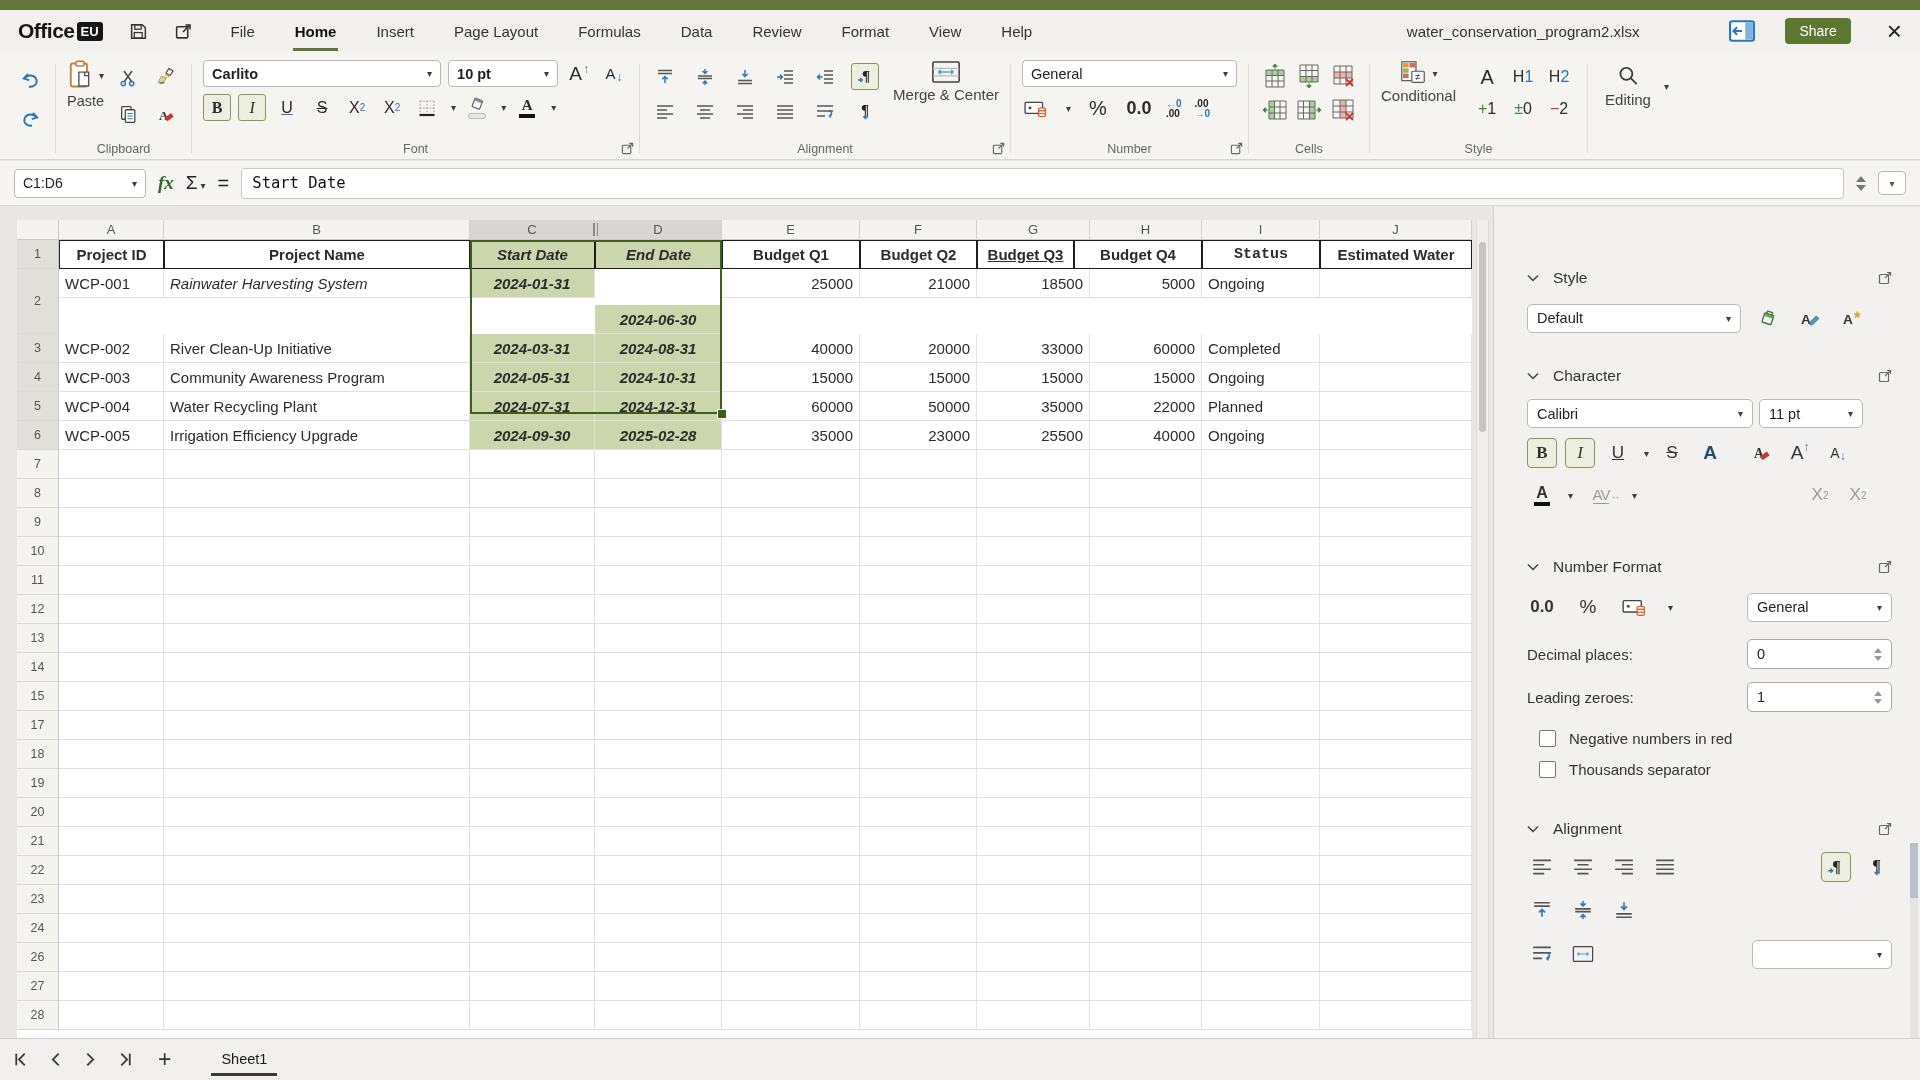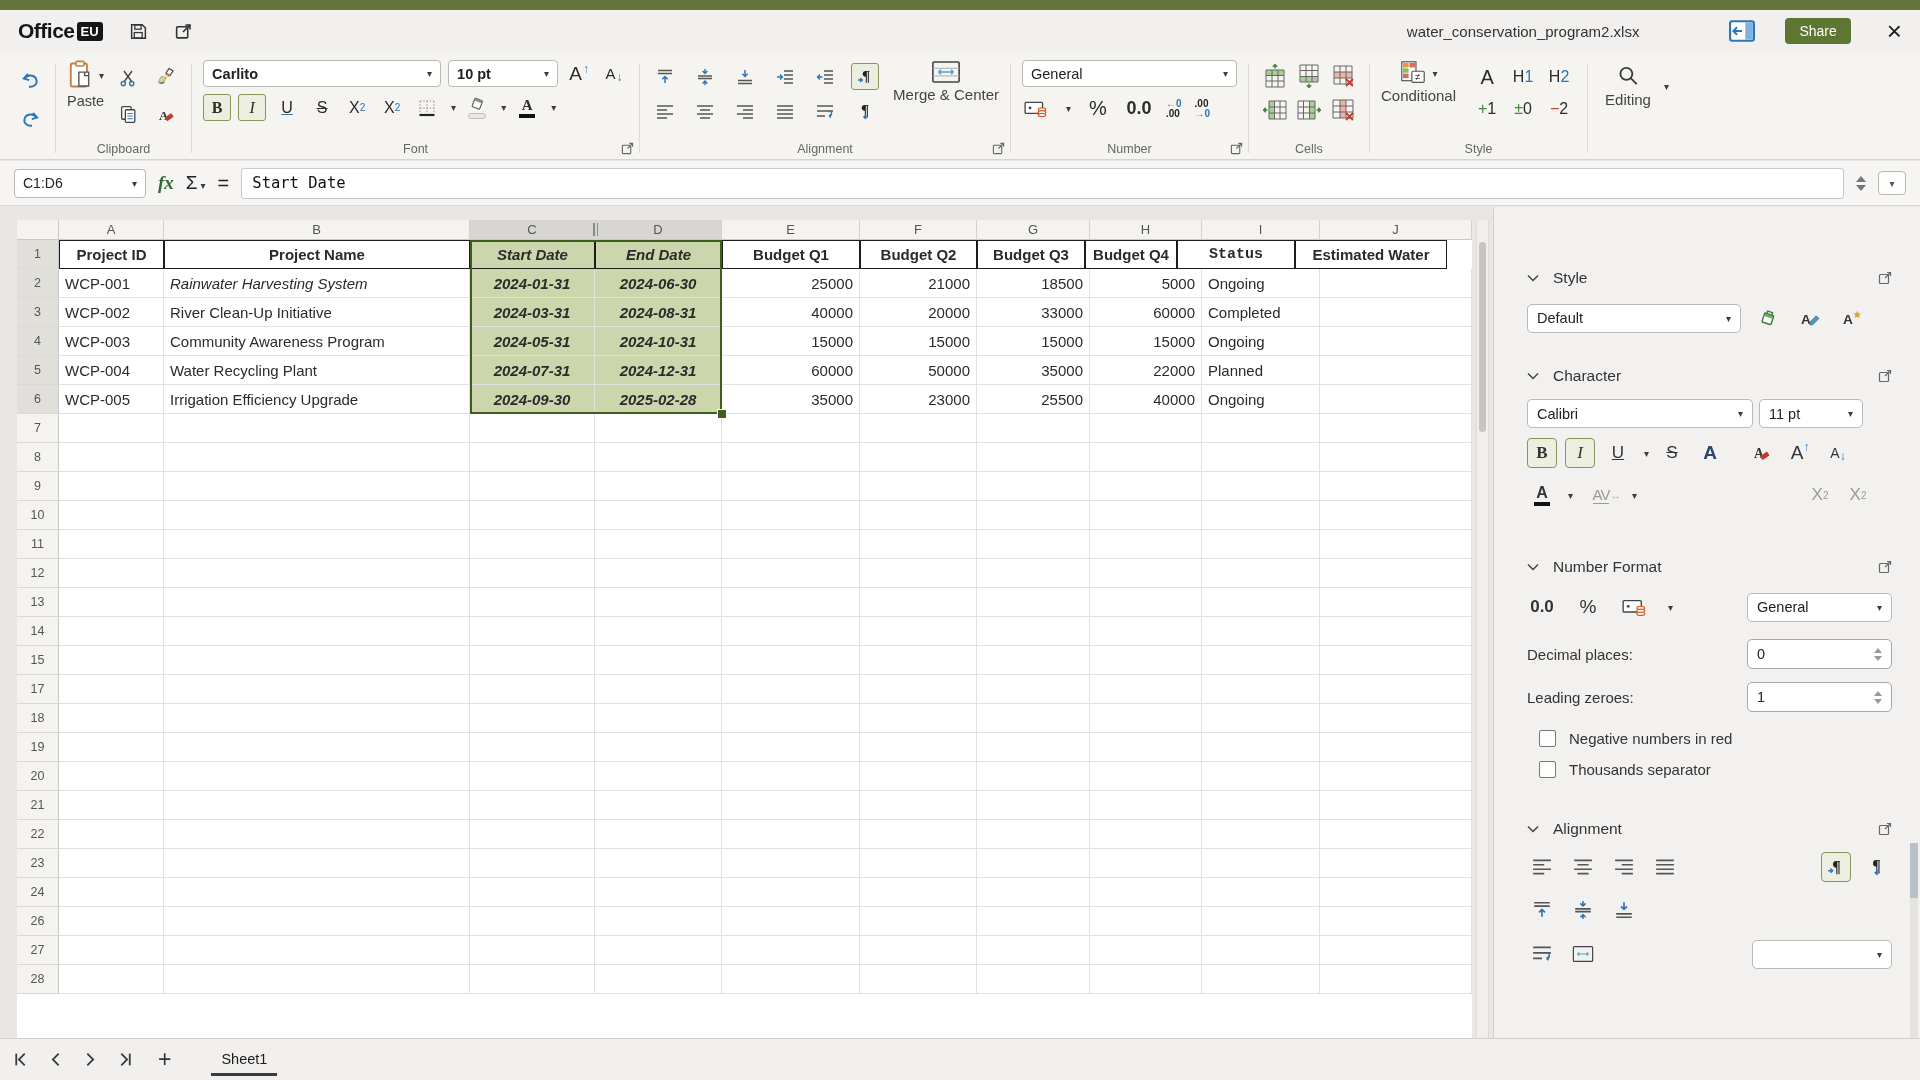--- a/index.html
+++ b/index.html
@@ -158,20 +158,32 @@
           <rect x="5.5" y="2.8" width="6" height="4" fill="none" stroke="#333" stroke-width="1.2"></rect>
           <rect x="5" y="10" width="7.5" height="5.2" fill="none" stroke="#333" stroke-width="1.2"></rect>
         </svg>
     </span>
     <span class="tb-icon">
       <svg width="19" height="19" viewBox="0 0 18 18">
           <rect x="2.5" y="4.5" width="10.5" height="10.5" rx="1" fill="none" stroke="#333" stroke-width="1.5"></rect>
           <path d="M8.5 9.5L15 3M10.8 2.8H15.2V7.2" fill="none" stroke="#333" stroke-width="1.5"></path>
         </svg>
     </span>
+    <div class="menus">
+        <span class="menu-item">File</span>
+        <span class="menu-item active">Home</span>
+        <span class="menu-item">Insert</span>
+        <span class="menu-item">Page Layout</span>
+        <span class="menu-item">Formulas</span>
+        <span class="menu-item">Data</span>
+        <span class="menu-item">Review</span>
+        <span class="menu-item">Format</span>
+        <span class="menu-item">View</span>
+        <span class="menu-item">Help</span>
+      </div>
     <div class="t-right">
       <span class="filename">water_conservation_program2.xlsx</span>
       <span class="tb-icon" style="margin-left:0">
         <svg width="26" height="22" viewBox="0 0 24 20">
             <rect x="1" y="1" width="22" height="18" rx="2" fill="#fff" stroke="#2e75b6" stroke-width="2"></rect>
             <rect x="15" y="2" width="7" height="16" fill="#7fb2e0"></rect>
             <path d="M12 10H4.5M7.5 6.5L4 10l3.5 3.5" stroke="#2e75b6" stroke-width="1.8" fill="none"></path>
           </svg>
       </span>
       <span class="share-btn">Share</span>
@@ -589,31 +601,31 @@
           </div>
         </div>
         <div class="srow">
           <div class="rowhead sel">1</div>
           <div class="cell al-left th" style="width: 105px;">Project ID</div>
           <div class="cell al-left th" style="width: 306px;">Project Name</div>
           <div class="cell al-center th insel" style="width: 125px;">Start Date</div>
           <div class="cell al-center th insel" style="width: 127px;">End Date</div>
           <div class="cell al-right th" style="width: 138px;">Budget Q1</div>
           <div class="cell al-right th" style="width: 117px;">Budget Q2</div>
-          <div class="cell al-right th" style="width: 108px;">Budget Q3</div>
-          <div class="cell al-right th" style="width: 92px;">Budget Q4</div>
+          <div class="cell al-right th" style="width: 97px; text-decoration: underline;">Budget Q3</div>
+          <div class="cell al-right th" style="width: 128px;">Budget Q4</div>
           <div class="cell al-left th" style="width: 118px; font-family: Liberation Mono, monospace;">Status</div>
           <div class="cell al-left th" style="width: 152px;">Estimated Water</div>
         </div>
         <div class="srow">
           <div class="rowhead sel">2</div>
           <div class="cell al-left" style="width: 105px;">WCP-001</div>
           <div class="cell al-left" style="width: 306px; font-style: italic;">Rainwater Harvesting System</div>
           <div class="cell al-center insel" style="width: 125px;">2024-01-31</div>
-          <div class="cell al-center insel" style="width: 127px;">2024-06-30</div>
+          <div class="cell al-center insel" style="width: 127px; margin-top: 36px;">2024-06-30</div>
           <div class="cell al-right" style="width: 138px;">25000</div>
           <div class="cell al-right" style="width: 117px;">21000</div>
           <div class="cell al-right" style="width: 113px;">18500</div>
           <div class="cell al-right" style="width: 112px;">5000</div>
           <div class="cell al-left" style="width: 118px;">Ongoing</div>
           <div class="cell al-left" style="width: 152px;"></div>
         </div>
         <div class="srow">
           <div class="rowhead sel">3</div>
           <div class="cell al-left" style="width: 105px;">WCP-002</div>

